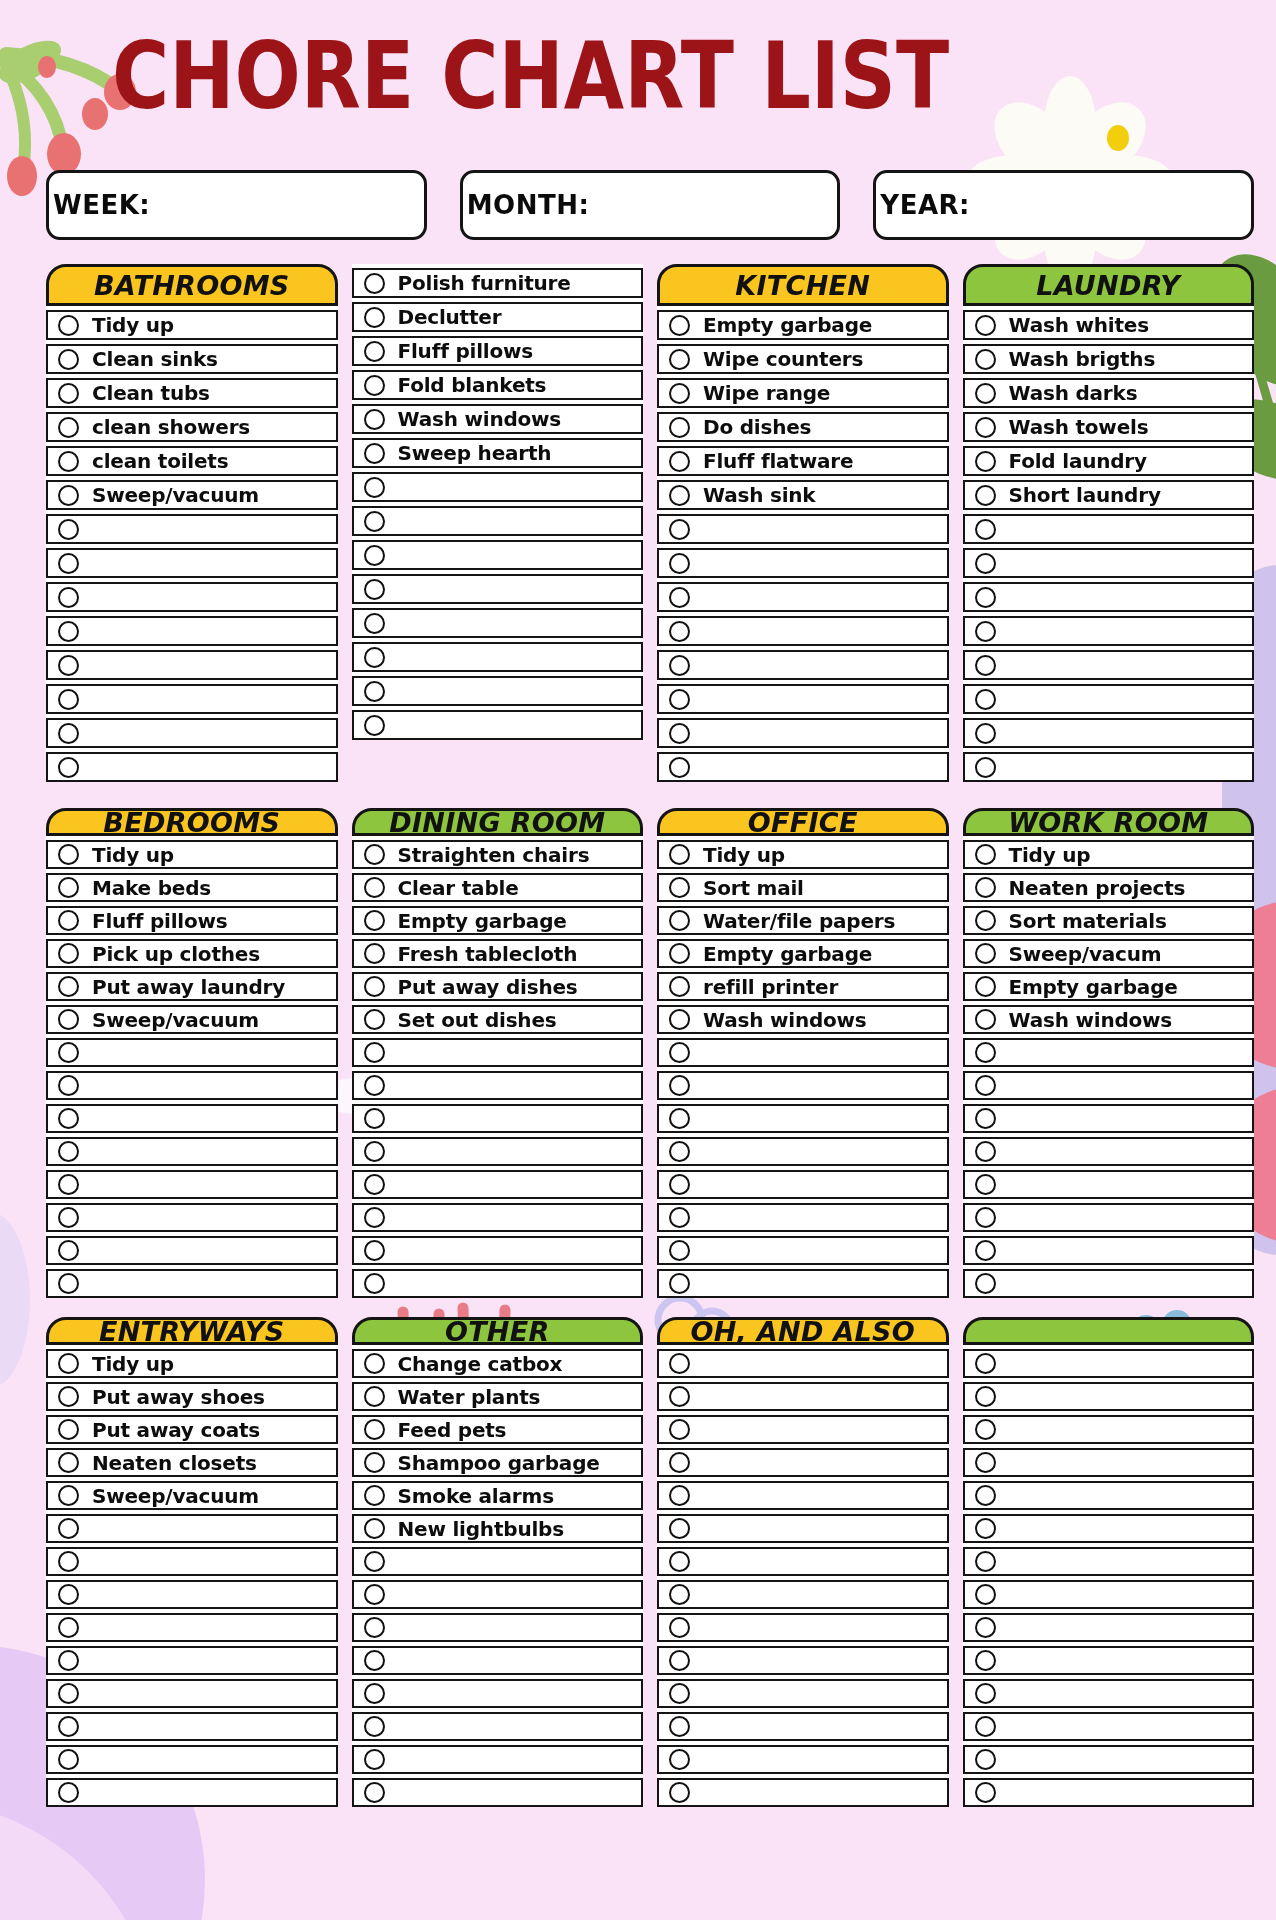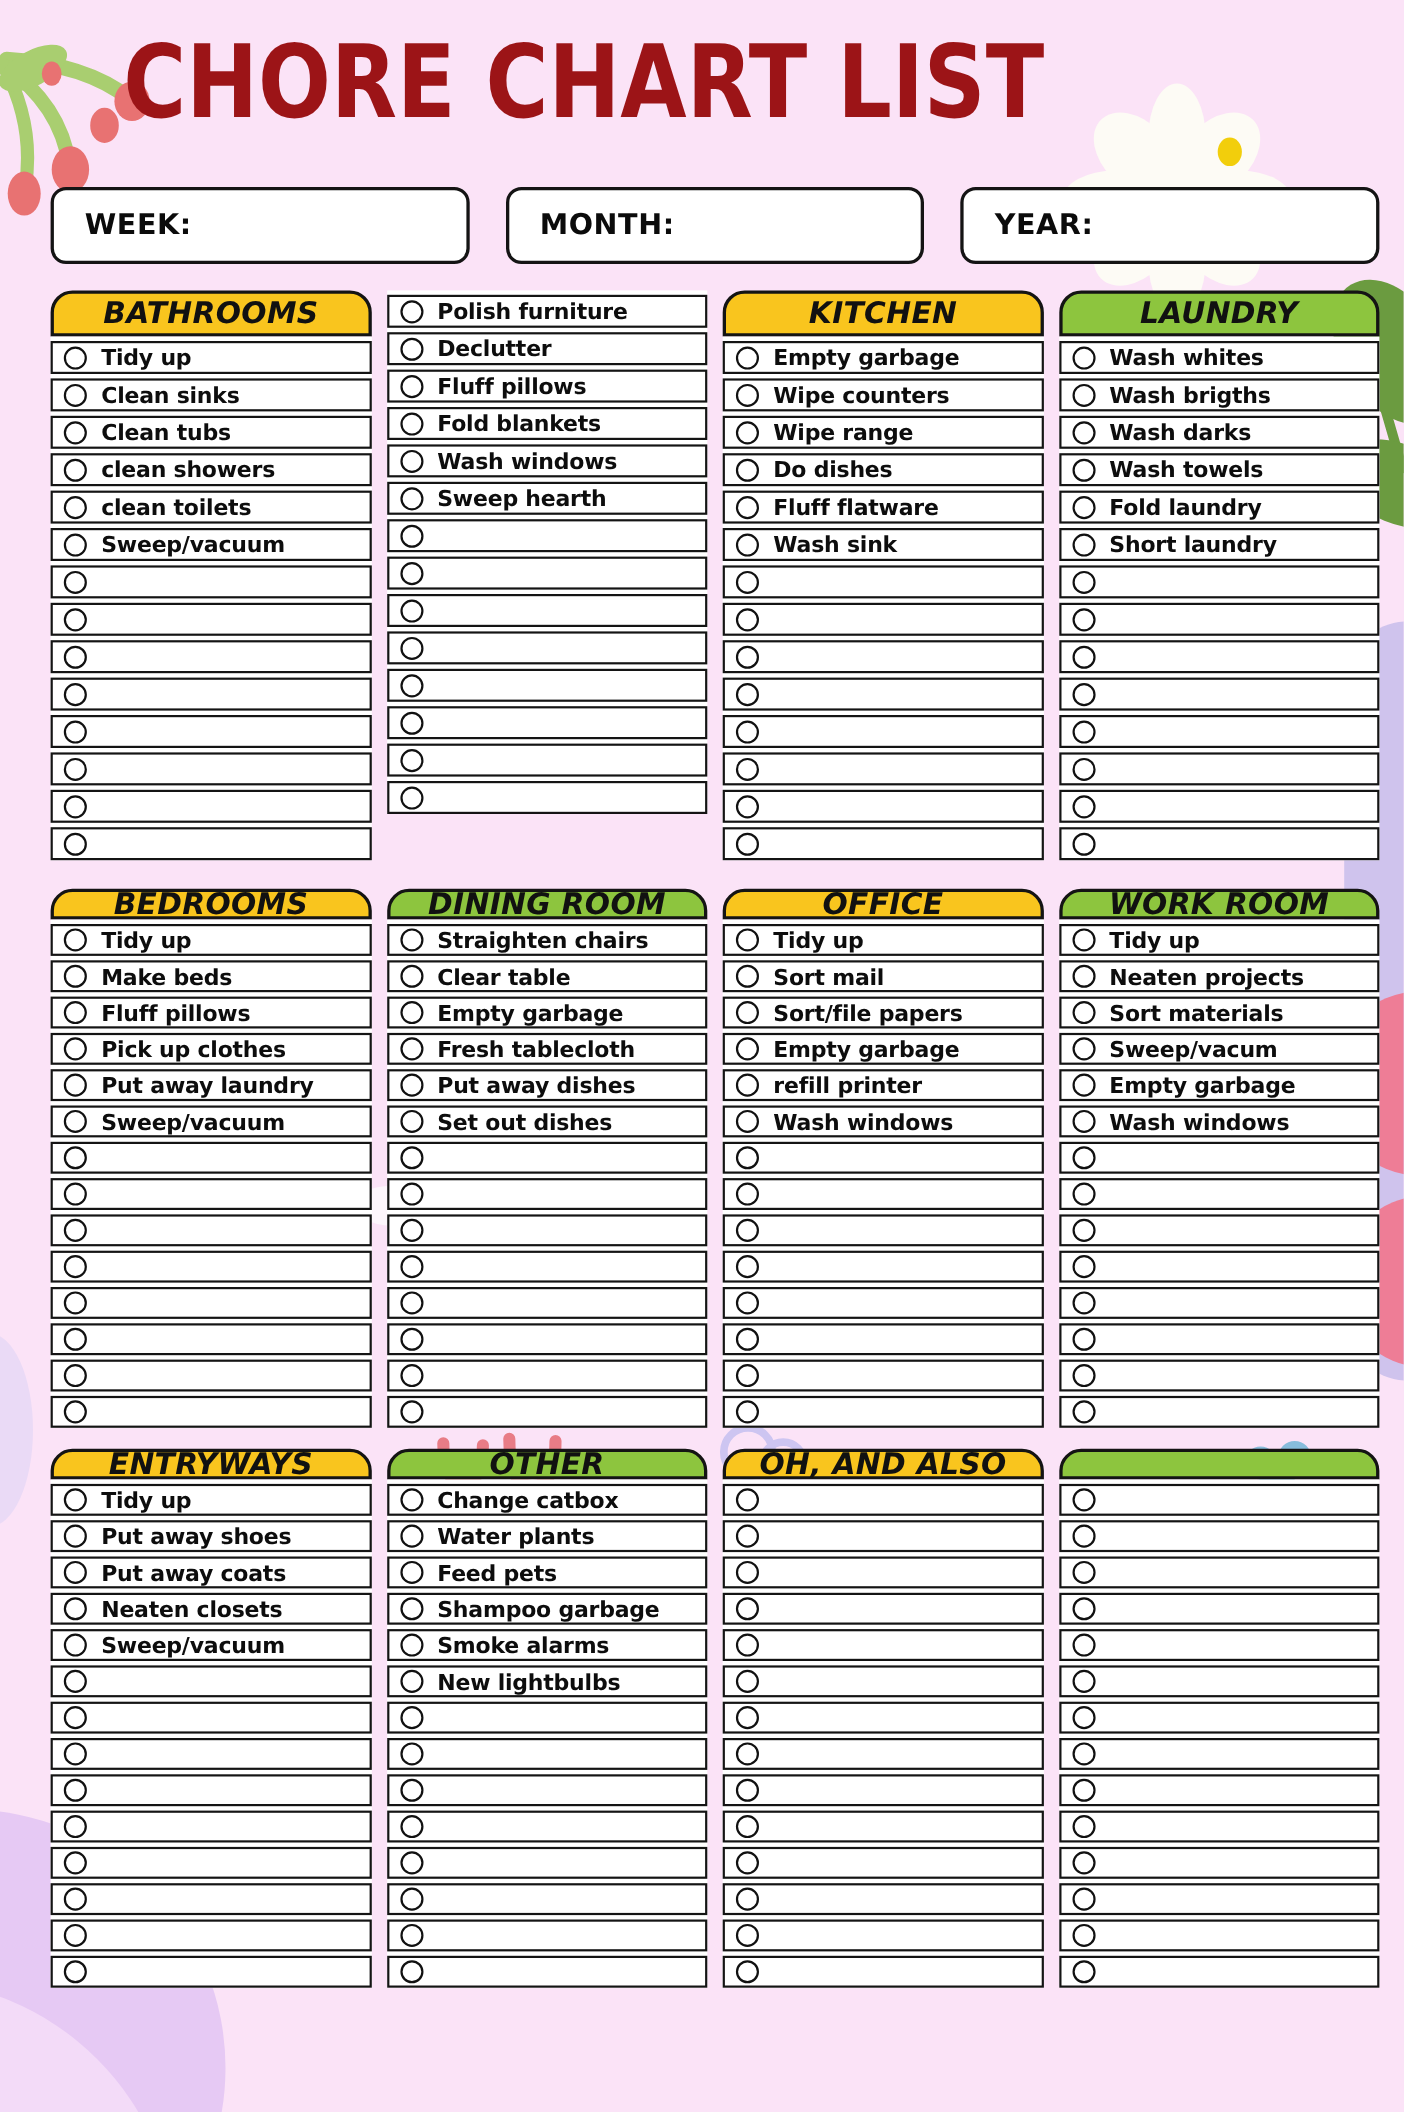--- a/index.html
+++ b/index.html
@@ -21,21 +21,21 @@
   }
   .fields{
     display:flex;gap:33px;margin:62px 22px 0 46px;
   }
   .field{
     flex:1;height:70px;background:#ffffff;border:3px solid var(--border);
     border-radius:14px;display:flex;align-items:center;box-sizing:border-box;
   }
   .field-label{
     font-size:26px;font-weight:800;color:#0b0b0b;letter-spacing:.5px;
-    padding-left:28px;
+    padding-left:4px;
   }
   #groups{margin:24px 22px 0 46px;}
   .group{
     display:grid;grid-template-columns:repeat(4,1fr);gap:0 14px;
   }
   .group + .group{margin-top:26px;}
   .group.g3{margin-top:19px;}
   .card{display:flex;flex-direction:column;}
   .hdr{
     height:42px;border:3px solid var(--border);border-radius:20px 20px 0 0;
@@ -531,21 +531,21 @@
             <div class="row">
               <span class="cb"></span>
               <span class="txt">Tidy up</span>
             </div>
             <div class="row">
               <span class="cb"></span>
               <span class="txt">Sort mail</span>
             </div>
             <div class="row">
               <span class="cb"></span>
-              <span class="txt">Sort/file papers</span>
+              <span class="txt">Water/file papers</span>
             </div>
             <div class="row">
               <span class="cb"></span>
               <span class="txt">Empty garbage</span>
             </div>
             <div class="row">
               <span class="cb"></span>
               <span class="txt">refill printer</span>
             </div>
             <div class="row">

